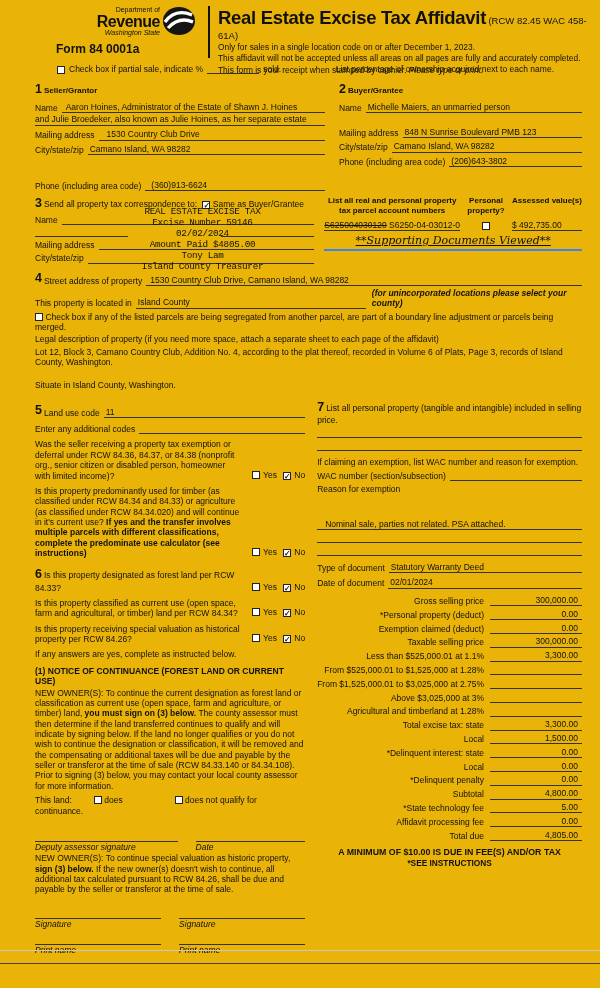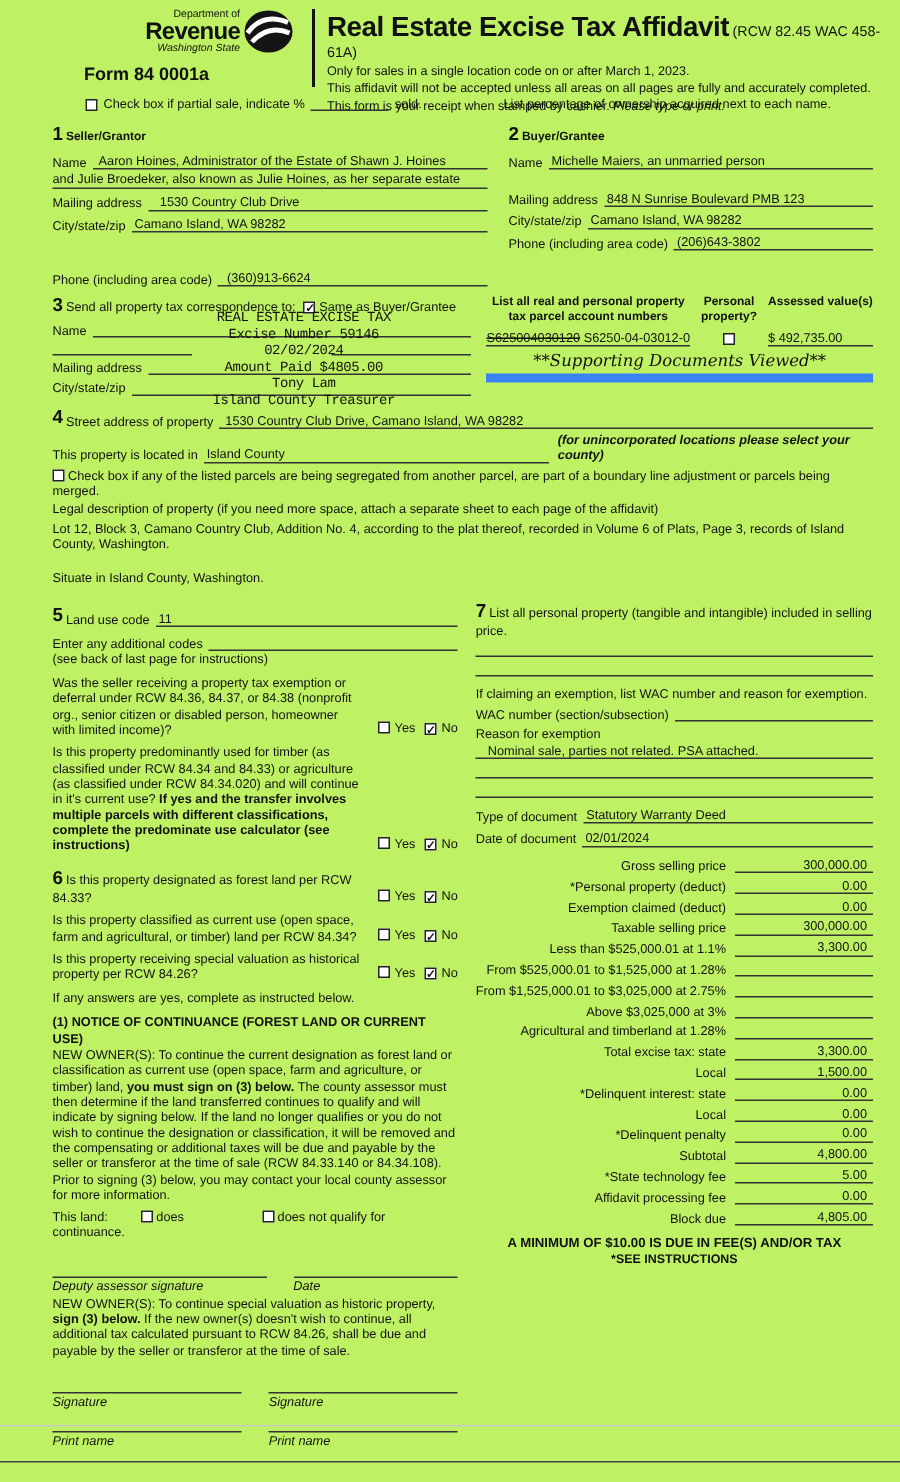--- a/index.html
+++ b/index.html
@@ -1,18 +1,18 @@
 <!DOCTYPE html>
 <html><head>
 <meta charset="utf-8">
 <style>
   * { margin:0; padding:0; box-sizing:border-box; }
   html,body { background:#e8e8e8; }
   body { font-family:"Liberation Sans", sans-serif; color:#111; }
-  .page { position:relative; width:600px; height:988px; background:#bef264; margin:0 auto; overflow:hidden; font-size:8.5px; line-height:1.22; }
+  .page { position:relative; width:600px; height:988px; background:#eab308; margin:0 auto; overflow:hidden; font-size:8.5px; line-height:1.22; }
 
   
   .uline { display:inline-block; border-bottom:1px solid #333; min-height:9px; vertical-align:baseline; }
   .cb { display:inline-block; width:8px; height:8px; border:1px solid #222; font-size:8px; line-height:7px; text-align:center; vertical-align:-1px; background:#fff; }
   .cb.checked { font-weight:bold; }
   b.secnum { font-size:12.5px; font-weight:bold; padding-right:2px; }
   .bold { font-weight:bold; }
   .italic { font-style:italic; }
   .small { font-size:8px; }
 
@@ -46,21 +46,21 @@
   
   .sec3-wrap { display:flex; padding:5px 18px 0 35px; gap:10px; }
   .sec3-left { width:295px; position:relative; }
   .stamp { position:absolute; left:70px; top:11px; width:195px; text-align:center; font-family:"Liberation Mono", monospace; font-size:9.3px; line-height:1.18; letter-spacing:-0.3px; white-space:nowrap; }
   .parcel-panel { flex:1; }
   .parcel-head { display:flex; font-weight:bold; font-size:8px; text-align:center; }
   .ph1 { flex:1; } .ph2 { width:52px; } .ph3 { width:70px; }
   .parcel-row { display:flex; align-items:flex-end; margin-top:4px; }
   .pr1 { flex:1; } .pr2 { width:52px; text-align:center; } .pr3 { width:70px; }
   .struck { text-decoration:line-through; }
-  .supdocs { font-family:"DejaVu Serif", serif; font-style:italic; font-size:11px; text-align:center; margin-top:3px; border-bottom:6px solid #3b82f6; padding-bottom:1px; }
+  .supdocs { font-family:"DejaVu Serif", serif; font-style:italic; font-size:11px; text-align:center; margin-top:3px; border-bottom:2px solid #3b82f6; padding-bottom:1px;text-decoration:underline; }
 
   
   .sec4 { padding:5px 18px 0 35px; }
   .sec4 .fline { margin-top:2px; }
   .legal-txt { margin-top:2px; padding-right:10px; }
   .situate { margin-top:12px; }
 
   
   .main-cols { display:flex; padding:10px 18px 0 35px; gap:12px; }
   .mc-left { width:283px; }
@@ -111,21 +111,21 @@
               <path d="M3 16 Q13 2 30 9" stroke="#fff" stroke-width="3.2" fill="none"></path>
               <path d="M6 22 Q17 10 31 16" stroke="#fff" stroke-width="3.2" fill="none"></path>
             </svg>
         </span>
       </div>
       <div class="form-number">Form 84 0001a</div>
     </div>
     <div class="header-divider"></div>
     <div class="header-right">
       <div><span class="title">Real Estate Excise Tax Affidavit</span> <span class="title-ref">(RCW 82.45 WAC 458-61A)</span></div>
-      <div class="hnote">Only for sales in a single location code on or after March 1, 2023.</div>
+      <div class="hnote">Only for sales in a single location code on or after December 1, 2023.</div>
       <div class="hnote"><span>This affidavit will not be accepted unless all areas on all pages are fully and accurately completed.</span></div>
       <div class="hnote"><span>This form is your receipt when stamped by cashier. </span><span class="italic">Please type or print.</span></div>
     </div>
   </div>
 
   <div class="partial-row">
     <span class="cb"></span>
     <span style="padding-left:4px;">Check box if partial sale, indicate %</span>
     <span class="uline" style="width:52px; margin:0 4px;"></span>
     <span>sold.</span>
@@ -244,21 +244,20 @@
     <div class="mc-left">
       <div class="fline">
           <b class="secnum">5</b>
           <span class="lbl">Land use code</span>
           <span class="uline" style="padding-left:2px;">11</span>
         </div>
       <div class="fline" style="margin-top:6px;">
           <span class="lbl">Enter any additional codes</span>
           <span class="uline"></span>
         </div>
-      <div>(see back of last page for instructions)</div>
 
       <div class="q-row">
         <div class="q-text">Was the seller receiving a property tax exemption or deferral under RCW 84.36, 84.37, or 84.38 (nonprofit org., senior citizen or disabled person, homeowner with limited income)?</div>
         <div class="q-ans"><span class="cb"></span> <span>Yes</span><span class="cb checked">✓</span> <span>No</span></div>
       </div>
       <div class="q-row">
         <div class="q-text"><span>Is this property predominantly used for timber (as classified under RCW 84.34 and 84.33) or agriculture (as classified under RCW 84.34.020) and will continue in it's current use? </span><span class="bold">If yes and the transfer involves multiple parcels with different classifications, complete the predominate use calculator (see instructions)</span></div>
         <div class="q-ans"><span class="cb"></span> <span>Yes</span><span class="cb checked">✓</span> <span>No</span></div>
       </div>
 
@@ -325,21 +324,21 @@
     <div class="mc-right">
       <div><b class="secnum">7</b><span>List all personal property (tangible and intangible) included in selling price.</span></div>
       <div class="blank-line"></div>
       <div class="blank-line"></div>
       <div style="margin-top:6px;">If claiming an exemption, list WAC number and reason for exemption.</div>
       <div class="fline">
           <span class="lbl">WAC number (section/subsection)</span>
           <span class="uline"></span>
         </div>
       <div style="margin-top:3px;">Reason for exemption</div>
-      <div class="uline" style="display:block; padding-left:8px;">Nominal sale, parties not related.  PSA attached.</div>
+      <div class="uline" style="display:block; padding-left:8px;margin-top:24px;">Nominal sale, parties not related.  PSA attached.</div>
       <div class="blank-line"></div>
       <div class="blank-line"></div>
       <div class="fline" style="margin-top:6px;">
           <span class="lbl">Type of document</span>
           <span class="uline" style="padding-left:2px;">Statutory Warranty Deed</span>
         </div>
       <div class="fline" style="margin-top:4px;">
           <span class="lbl">Date of document</span>
           <span class="uline" style="padding-left:2px;">02/01/2024</span>
         </div>
@@ -426,21 +425,21 @@
             <span class="tax-label">*State technology fee</span>
             <span class="tax-value">5.00</span>
           </div>
 
           <div class="tax-row">
             <span class="tax-label">Affidavit processing fee</span>
             <span class="tax-value">0.00</span>
           </div>
 
           <div class="tax-row">
-            <span class="tax-label">Block due</span>
+            <span class="tax-label">Total due</span>
             <span class="tax-value">4,805.00</span>
           </div>
         </div>
 
       <div class="min-note">A MINIMUM OF $10.00 IS DUE IN FEE(S) AND/OR TAX</div>
       <div class="see-instr">*SEE INSTRUCTIONS</div>
     </div>
   </div>
 
   <div class="sec8">

